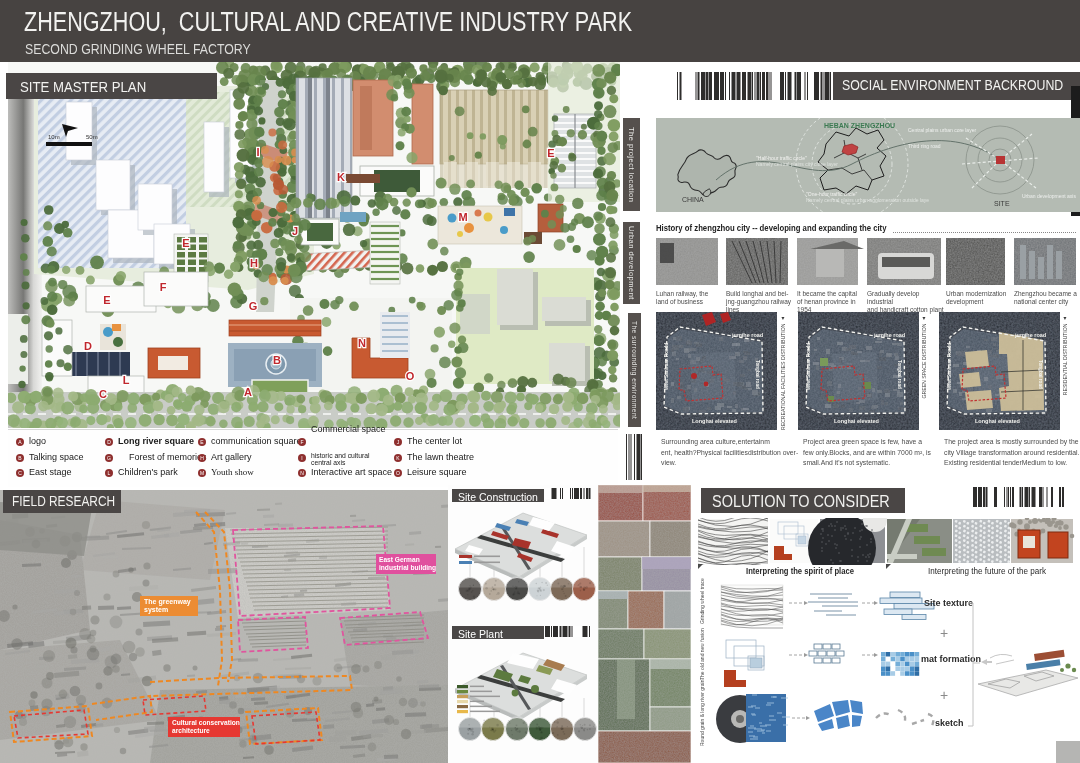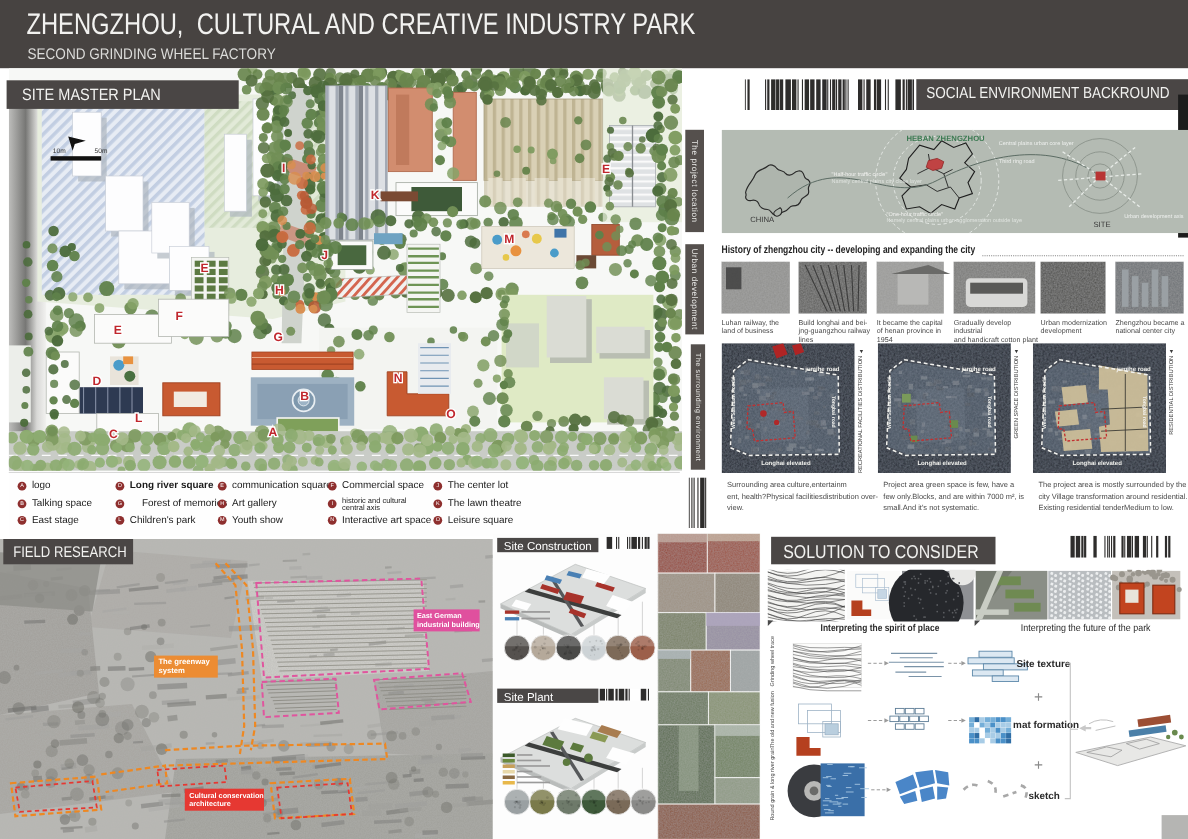--- a/index.html
+++ b/index.html
@@ -1231,23 +1231,23 @@
 <div style="position:absolute;left:118px;top:436px;font-size:9px;color:#1a1a1a;white-space:nowrap;font-weight:bold;">Long river square</div>
 <div style="position:absolute;left:105px;top:454px;width:8px;height:8px;border-radius:50%;background:#8e2f2e;color:#fff;font-size:5px;text-align:center;line-height:8px;">G</div>
 <div style="position:absolute;left:118px;top:452px;font-size:9px;color:#1a1a1a;white-space:nowrap;padding-left:11px;">Forest of memories</div>
 <div style="position:absolute;left:105px;top:469px;width:8px;height:8px;border-radius:50%;background:#8e2f2e;color:#fff;font-size:5px;text-align:center;line-height:8px;">L</div>
 <div style="position:absolute;left:118px;top:467px;font-size:9px;color:#1a1a1a;white-space:nowrap;">Children's park</div>
 <div style="position:absolute;left:198px;top:438px;width:8px;height:8px;border-radius:50%;background:#8e2f2e;color:#fff;font-size:5px;text-align:center;line-height:8px;">E</div>
 <div style="position:absolute;left:211px;top:436px;font-size:9px;color:#1a1a1a;white-space:nowrap;">communication square</div>
 <div style="position:absolute;left:198px;top:454px;width:8px;height:8px;border-radius:50%;background:#8e2f2e;color:#fff;font-size:5px;text-align:center;line-height:8px;">H</div>
 <div style="position:absolute;left:211px;top:452px;font-size:9px;color:#1a1a1a;white-space:nowrap;">Art gallery</div>
 <div style="position:absolute;left:198px;top:469px;width:8px;height:8px;border-radius:50%;background:#8e2f2e;color:#fff;font-size:5px;text-align:center;line-height:8px;">M</div>
-<div style="position:absolute;left:211px;top:467px;font-size:9px;color:#1a1a1a;white-space:nowrap;">Youth show</div>
+<div style="position:absolute;left:211px;top:467px;font-size:9px;color:#1a1a1a;white-space:nowrap;font-family:Liberation Serif, serif;">Youth show</div>
 <div style="position:absolute;left:298px;top:438px;width:8px;height:8px;border-radius:50%;background:#8e2f2e;color:#fff;font-size:5px;text-align:center;line-height:8px;">F</div>
-<div style="position:absolute;left:311px;top:436px;font-size:9px;color:#1a1a1a;white-space:nowrap;">Commercial space</div>
+<div style="position:absolute;left:311px;top:424px;font-size:9px;color:#1a1a1a;white-space:nowrap;">Commercial space</div>
 <div style="position:absolute;left:298px;top:454px;width:8px;height:8px;border-radius:50%;background:#8e2f2e;color:#fff;font-size:5px;text-align:center;line-height:8px;">I</div>
 <div style="position:absolute;left:311px;top:452px;font-size:6.8px;line-height:1.1;color:#1a1a1a;white-space:nowrap;">historic and cultural<br>central axis</div>
 <div style="position:absolute;left:298px;top:469px;width:8px;height:8px;border-radius:50%;background:#8e2f2e;color:#fff;font-size:5px;text-align:center;line-height:8px;">N</div>
 <div style="position:absolute;left:311px;top:467px;font-size:9px;color:#1a1a1a;white-space:nowrap;">Interactive art space</div>
 <div style="position:absolute;left:394px;top:438px;width:8px;height:8px;border-radius:50%;background:#8e2f2e;color:#fff;font-size:5px;text-align:center;line-height:8px;">J</div>
 <div style="position:absolute;left:407px;top:436px;font-size:9px;color:#1a1a1a;white-space:nowrap;">The center lot</div>
 <div style="position:absolute;left:394px;top:454px;width:8px;height:8px;border-radius:50%;background:#8e2f2e;color:#fff;font-size:5px;text-align:center;line-height:8px;">K</div>
 <div style="position:absolute;left:407px;top:452px;font-size:9px;color:#1a1a1a;white-space:nowrap;">The lawn theatre</div>
 <div style="position:absolute;left:394px;top:469px;width:8px;height:8px;border-radius:50%;background:#8e2f2e;color:#fff;font-size:5px;text-align:center;line-height:8px;">O</div>
 <div style="position:absolute;left:407px;top:467px;font-size:9px;color:#1a1a1a;white-space:nowrap;">Leisure square</div>

